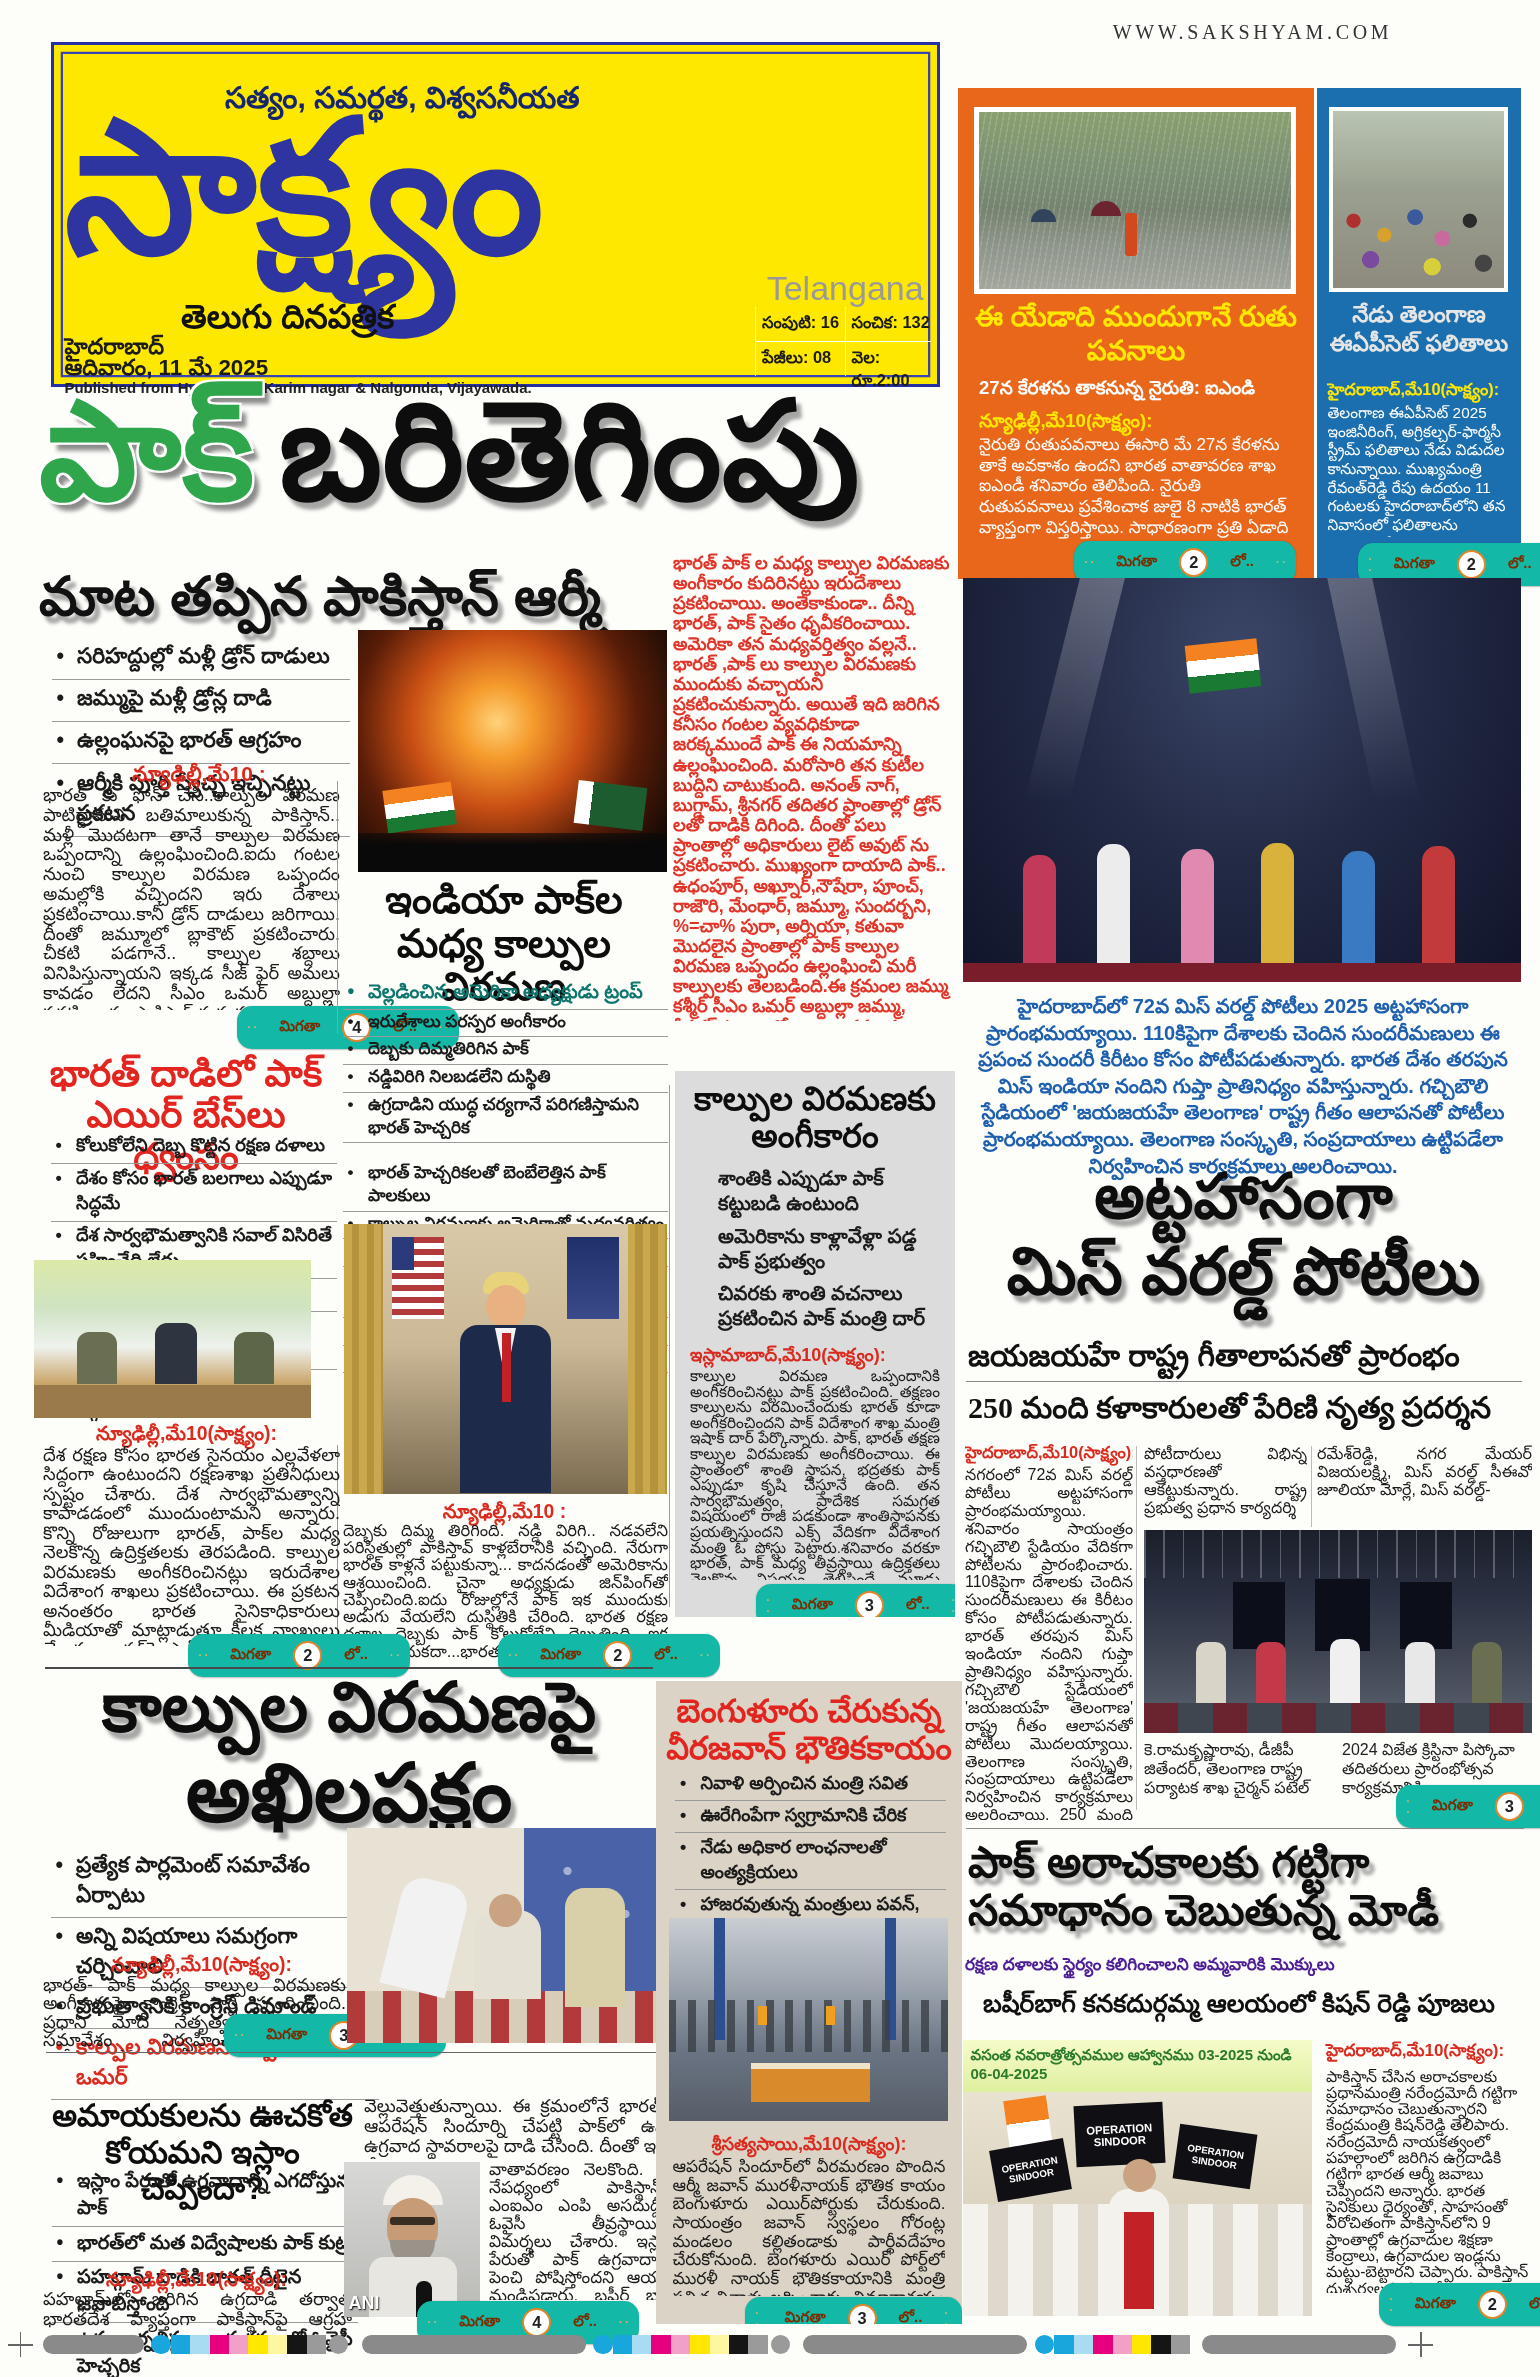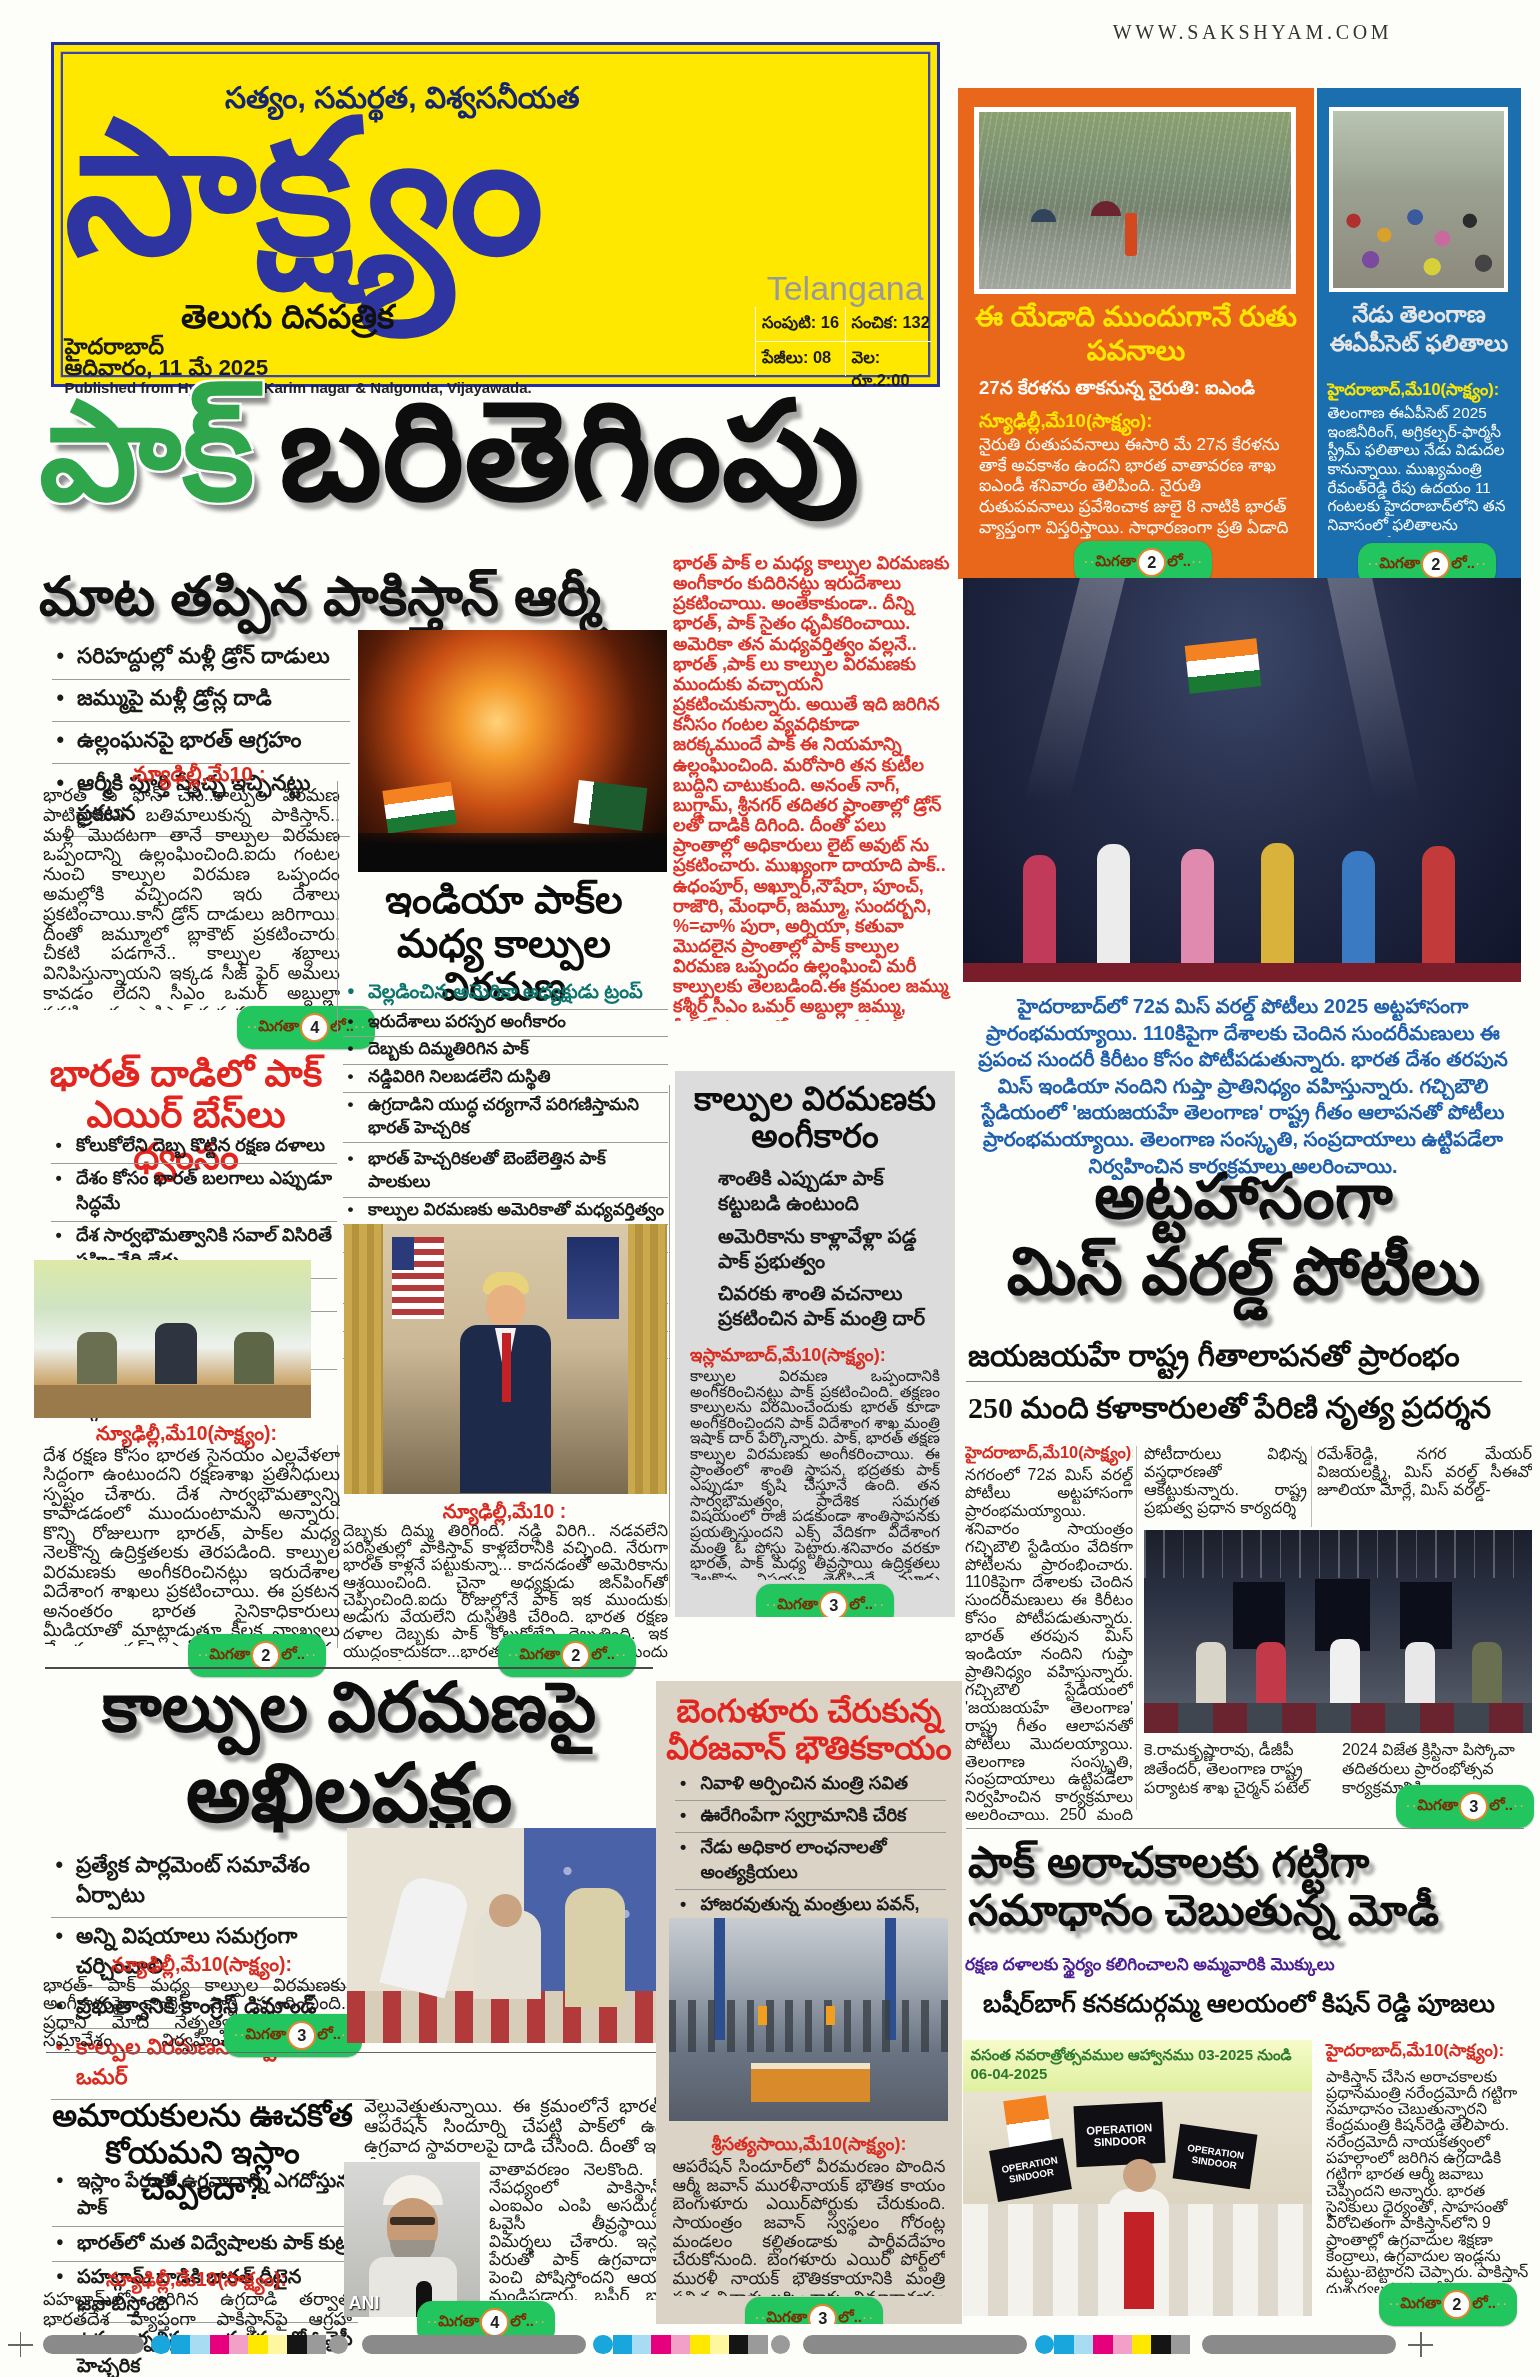--- a/index.html
+++ b/index.html
@@ -12,21 +12,21 @@
   .photo{position:absolute;overflow:hidden;}
   .wframe{border:5.2px solid #ffffff;}
   .vrule{position:absolute;width:1.5px;background:#9a9a9a;}
   .hrule{position:absolute;height:1.5px;background:#4a4a4a;}
   .dateline{color:#d92b1f;font-weight:bold;text-align:center;}
   .bullets{list-style:none;margin:0;padding:0;}
   .bullets li{position:relative;padding-left:25px;font-weight:bold;border-bottom:0.7px solid #9a9a9a;}
   .bullets li::before{content:"•";position:absolute;left:4.5px;top:0;}
   .red-li{color:#d92b1f;}
   .blue-li{color:#0f766e;}
-  .more{position:absolute;background:#22c55e;border-radius:15px;height:43px;display:flex;align-items:center;gap:1px;padding:0 10.4px;color:#7c2d00;font-weight:bold;font-size:15px;box-shadow:0 0.7px 1.5px rgba(0,0,0,.25);}
+  .more{position:absolute;background:#14b8a6;border-radius:15px;height:43px;display:flex;align-items:center;gap:22px;padding:0 10.4px;color:#7c2d00;font-weight:bold;font-size:15px;box-shadow:0 0.7px 1.5px rgba(0,0,0,.25);}
   .more .num{background:#ffffff;border:2.2px solid #e0862c;border-radius:50%;width:25px;height:25px;display:flex;align-items:center;justify-content:center;color:#222;font-size:16.4px;flex:0 0 auto;}
   .more::before,.more::after{content:"· ·";color:#f0b060;font-size:10.4px;}
   .shadow-hl{text-shadow:5.2px 6.7px 3.7px rgba(0,0,0,.35);}
   .green-hl{color:#2fa64c;text-shadow:-2.2px -2.2px 0 #fff,2.2px -2.2px 0 #fff,-2.2px 2.2px 0 #fff,2.2px 2.2px 0 #fff,6.7px 8.2px 4.5px rgba(0,0,0,.45);}
   .red-hl{color:#e3251f;font-weight:bold;}
   .figure{position:absolute;}
 </style>
 </head>
 <body>
 
@@ -122,21 +122,21 @@
     <span>లో..</span>
   </div>
   <div class="vrule" style="left:337px;top:781px;height:253px;width:0.7px;"></div>
 
   <div class="abs center" style="left:340px;top:878px;width:328px;font-size:39px;font-weight:800;color:#0d0d0d;line-height:1.12;">ఇండియా పాక్‌ల మధ్య కాల్పుల విరమణ</div>
   <ul class="bullets abs" style="left:343px;top:980px;width:325px;font-size:17px;">
     <li class="blue-li" style="padding-bottom:1.5px;margin-bottom:2.2px;font-size:19.4px;">వెల్లడించిన అమెరికా అధ్యక్షుడు ట్రంప్</li>
     <li style="padding-bottom:1.5px;margin-bottom:2.2px;">ఇరుదేశాలు పరస్పర అంగీకారం</li>
     <li style="padding-bottom:1.5px;margin-bottom:2.2px;">దెబ్బకు దిమ్మతిరిగిన పాక్</li>
     <li style="padding-bottom:1.5px;margin-bottom:2.2px;">నడ్డివిరిగి నిలబడలేని దుస్థితి</li>
-    <li style="padding-bottom:1.5px;margin-bottom:6px;">ఉగ్రదాడిని యుద్ధ చర్యగానే పరిగణిస్తామని భారత్ హెచ్చరిక</li>
+    <li style="padding-bottom:1.5px;margin-bottom:20px;">ఉగ్రదాడిని యుద్ధ చర్యగానే పరిగణిస్తామని భారత్ హెచ్చరిక</li>
     <li style="padding-bottom:1.5px;margin-bottom:2.2px;">భారత్ హెచ్చరికలతో బెంబేలెత్తిన పాక్ పాలకులు</li>
     <li style="padding-bottom:1.5px;margin-bottom:2.2px;">కాల్పుల విరమణకు అమెరికాతో మధ్యవర్తిత్వం</li>
     <li style="padding-bottom:1.5px;margin-bottom:2.2px;">భారత్ దెబ్బకు పాక్ ఎయిర్ బేస్‌లన్నీ ధ్వంసం</li>
     <li style="padding-bottom:1.5px;margin-bottom:2.2px;">యుద్ధం చేయడానికి సత్తా.. సత్తువ లేకుండా చేసిన భారత్</li>
     <li style="padding-bottom:1.5px;margin-bottom:2.2px;">చేసేది లేక కాళ్లబేరానికి వచ్చిన పాక్ పాలకులు</li>
     <li style="padding-bottom:1.5px;margin-bottom:2.2px;">పరిమిత దాడులతో సైనికి శక్తిని చాటిన భారత్</li>
     <li style="padding-bottom:1.5px;border-bottom:none;">అమెరికా అధ్యక్షుడు ట్రంప్ విజ్ఞప్తిని అంగీకరించిన భారత్</li>
   </ul>
 
   <div class="photo" style="left:344px;top:1224px;width:323px;height:270px;background:linear-gradient(180deg,#d9c9a8 0%,#cbb896 45%,#7a6a4f 100%);">

